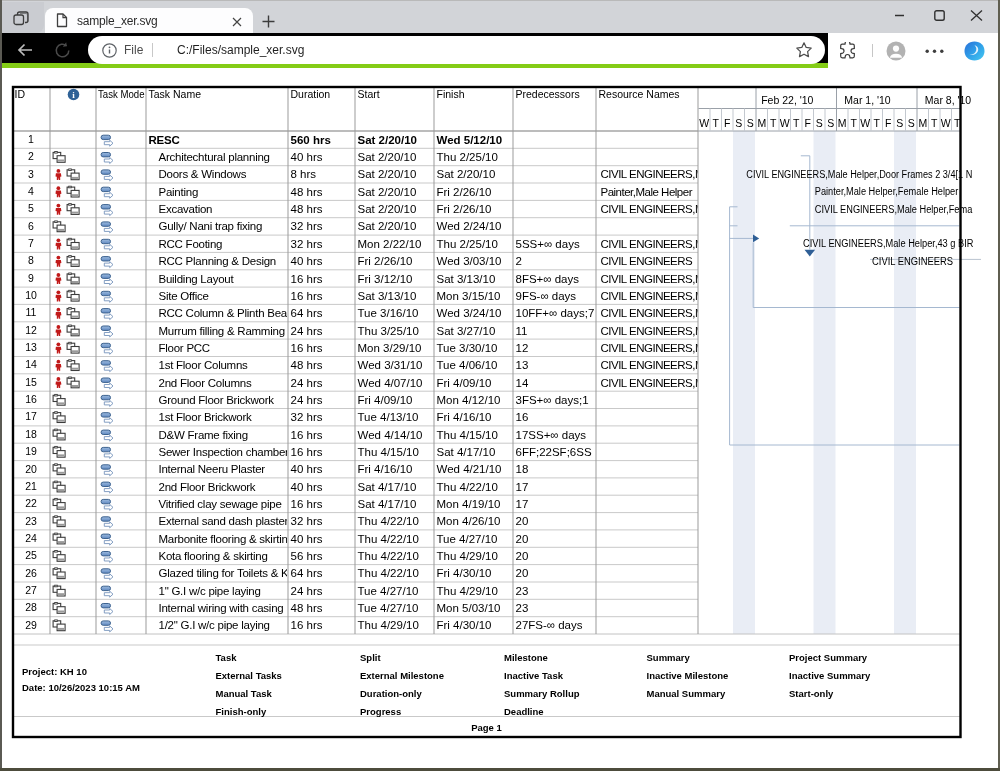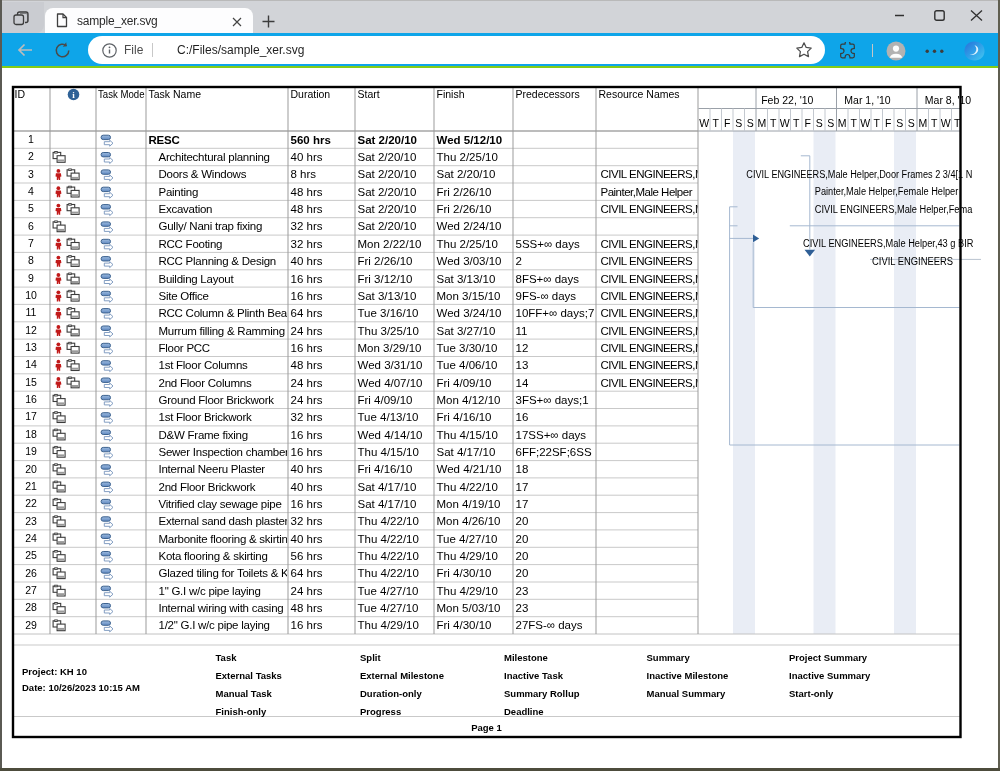--- a/index.html
+++ b/index.html
@@ -1,20 +1,20 @@
 <!DOCTYPE html>
 <html><head><meta charset="utf-8"><style>
 html,body{margin:0;padding:0;background:#fff;font-family:"Liberation Sans",sans-serif;}
 #win{position:relative;width:1000px;height:771px;overflow:hidden;background:#fff;}
 .abs{position:absolute;}
 #tabstrip{left:0;top:0;width:1000px;height:33px;background:#d2d4d8;border-top:1px solid #b9b9b9;box-sizing:border-box;}
 #tabbtn{left:2px;top:1px;width:42px;height:31px;background:#caccd1;border-radius:0 0 8px 0;}
 #tab{left:45px;top:7px;width:208px;height:26px;background:#fdfdfe;border-radius:8px 8px 0 0;}
 #tabtitle{left:77px;top:13px;font-size:12px;color:#2b2b2b;letter-spacing:-0.2px;}
-#toolbar{left:0;top:33px;width:1000px;height:35px;background:#0ea5e9;border-bottom:2px solid #84cc16;box-sizing:border-box;}
+#toolbar{left:0;top:33px;width:828px;height:35px;background:#000000;border-bottom:5px solid #84cc16;box-sizing:border-box;}
 #pill{left:88px;top:3px;width:737px;height:28px;border-radius:14px;background:#fff;}
 #filetxt{left:36px;top:7px;font-size:12px;color:#4c4c4c;}
 #urltxt{left:89px;top:6.5px;font-size:12px;color:#1f1f1f;}
 #ldiv{left:64px;top:7px;width:1px;height:14px;background:#c8c8c8;}
 #rdiv{left:872px;top:11px;width:1px;height:13px;background:#c6c6c6;}
 #edgeL{left:0;top:0;width:2px;height:771px;background:#5b5a53;}
 #edgeR{left:998px;top:0;width:2px;height:771px;background:#5f5e50;}
 #edgeB{left:0;top:768px;width:1000px;height:3px;background:#4d4c3c;}
 </style></head>
 <body>

